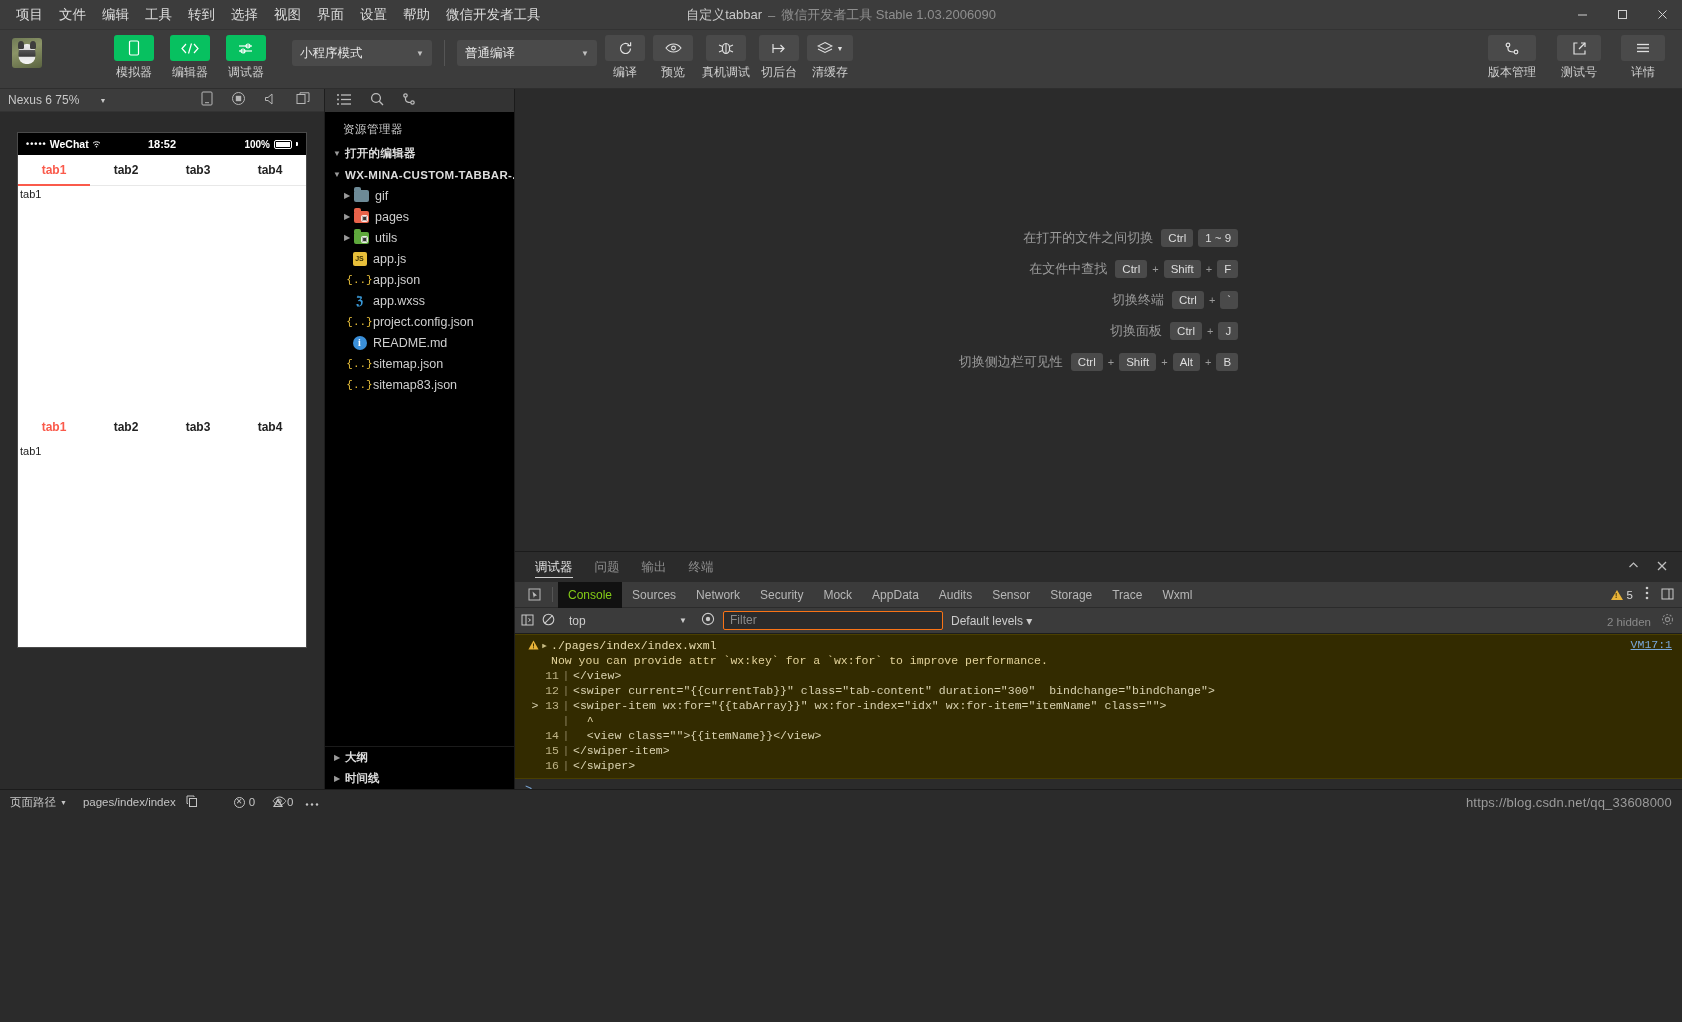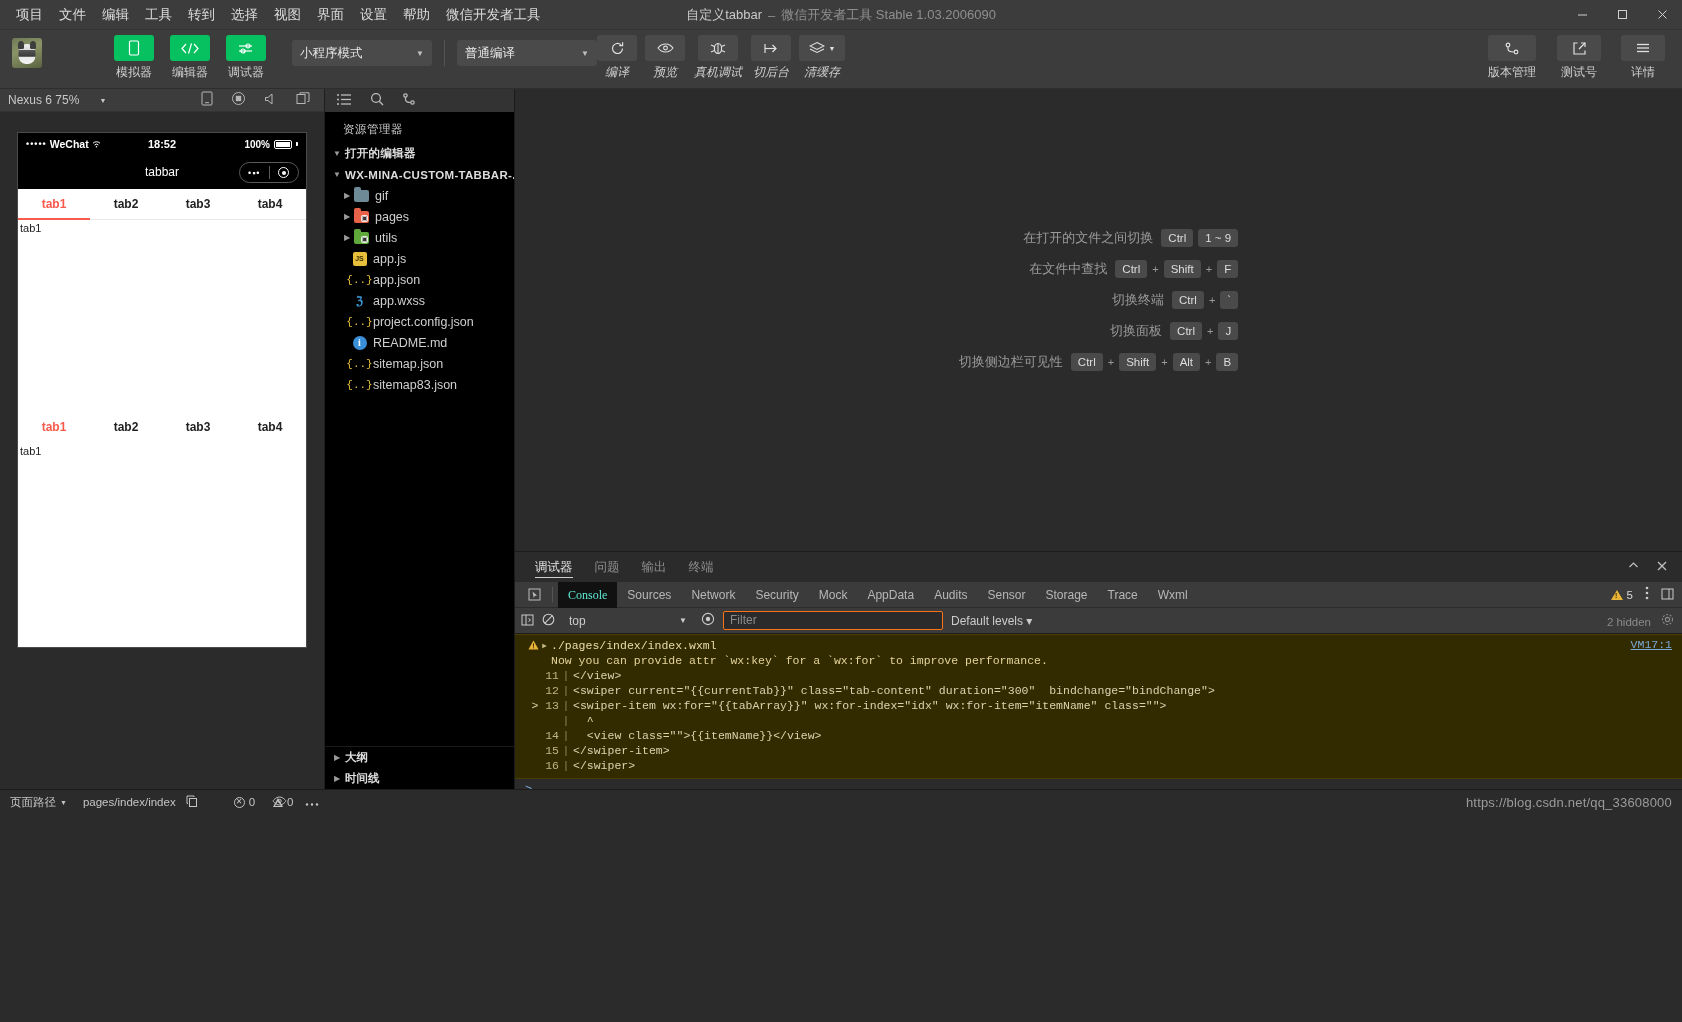--- a/index.html
+++ b/index.html
@@ -202,21 +202,21 @@
   .dbg-tab.active::after { content:""; position:absolute; left:0; right:0; bottom:4px; height:1.5px; background:#cfcfcf; }
   .dbg-actions { margin-left: auto; display: flex; align-items: center; gap: 16px; padding-right: 14px; color: #bfbfbf; }
   .devtools { flex: 1; display: flex; flex-direction: column; background: #2b2b2b; min-height: 0; }
   .dt-tabs {
     height: 26px; display: flex; align-items: center; background: #3b3b3b; padding-left: 6px;
     border-bottom: 1px solid #2b2b2b; gap: 0;
   }
   .dt-cursor { width: 26px; display: flex; align-items: center; justify-content: center; color:#bbb; }
   .dt-divider { width:1px; height: 15px; background: #555; margin: 0 5px; }
   .dt-tab { font-size: 12px; color: #b7b7b7; padding: 0 10px; height: 26px; line-height: 26px; }
-  .dt-tab.active { color: #5eead4; background: #111111; font-family: Liberation Serif, serif; }
+  .dt-tab.active { color: #84cc16; background: #111111; }
   .dt-right { margin-left: auto; display: flex; align-items: center; gap: 12px; padding-right: 8px; }
   .warn-count { display: flex; align-items: center; gap: 4px; font-size: 11.5px; color: #d7d7d7; }
   .tri-warn { width: 0; height: 0; border-left: 6px solid transparent; border-right: 6px solid transparent; border-bottom: 10px solid #e8b339; position: relative;}
   .tri-warn::after { content:"!"; position:absolute; left:-1.5px; top:2px; font-size:7px; color:#3a2c00; font-weight:bold; }
   .dt-toolbar {
     height: 26px; display: flex; align-items: center; background: #3b3b3b; padding-left: 6px;
     gap: 8px; border-bottom: 1px solid #1d1d1d;
   }
   .ctx-select {
     width: 130px; height: 19px; background: #3b3b3b; border: none; display:flex; align-items:center;
@@ -353,21 +353,21 @@
       <span class="caret">▼</span>
     </div>
 
     <div class="vsep"></div>
 
     <div class="tool-group-mid">
       <div class="select sel-build">
         <span>普通编译</span>
         <span class="caret">▼</span>
       </div>
-      <div style="display:flex; gap:8px; padding-top:5px;font-style:italic;">
+      <div style="display:flex; gap:8px; margin-left:8px; padding-top:5px;">
         <div class="tbtn">
           <div class="box">
             <svg width="15" height="15" viewBox="0 0 15 15">
                 <path d="M12.5 7.5a5 5 0 1 1-1.6-3.7" fill="none" stroke="currentColor" stroke-width="1.2"></path>
                 <polyline points="12.6,1.3 12.6,4.6 9.3,4.6" fill="none" stroke="currentColor" stroke-width="1.2"></polyline>
               </svg>
           </div>
           <div class="lbl">编译</div>
         </div>
         <div class="tbtn">
@@ -495,32 +495,20 @@
                     <path d="M2.6 5a2.8 2.8 0 0 1 3.8 0" fill="none" stroke="#fff" stroke-width="1"></path>
                     <circle cx="4.5" cy="6.8" r=".8" fill="#fff"></circle>
                   </svg>
               </span>
             </div>
             <div class="sb-center">18:52</div>
             <div class="sb-right">
               <span>100%</span>
               <span class="batt"></span>
               <span class="batt-tip"></span>
-            </div>
-          </div>
-          <div class="nav-bar">
-            <span>tabbar</span>
-            <div class="capsule">
-              <span class="dots">•▪•</span>
-              <span class="divider"></span>
-              <span class="target">
-                  <span class="ring">
-                    <i></i>
-                  </span>
-                </span>
             </div>
           </div>
 
           <div class="tabs-row">
             <div class="tab-cell active">tab1</div>
             <div class="tab-cell">tab2</div>
             <div class="tab-cell">tab3</div>
             <div class="tab-cell">tab4</div>
           </div>
           <div class="tab-body">tab1</div>

